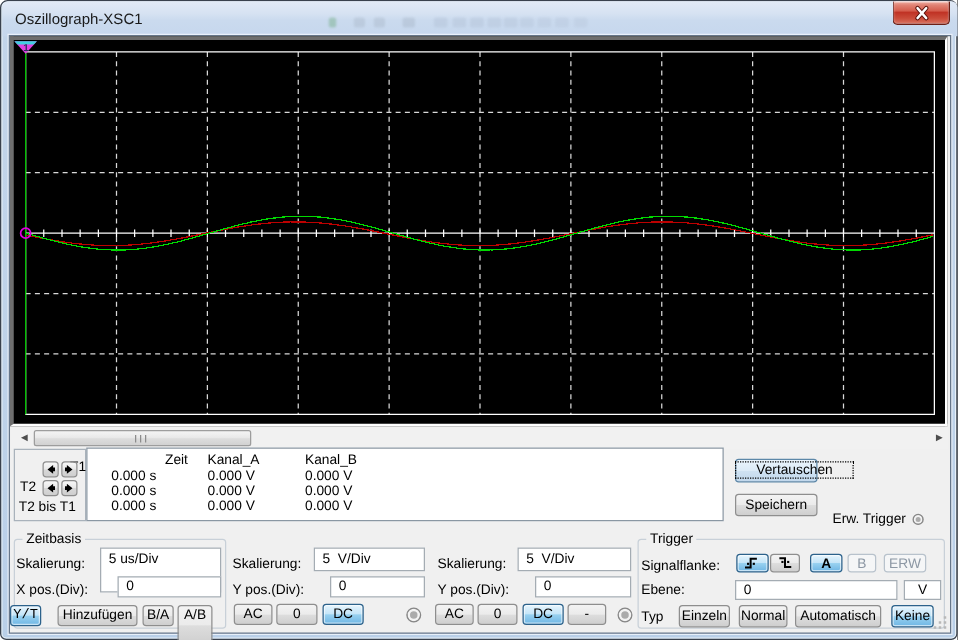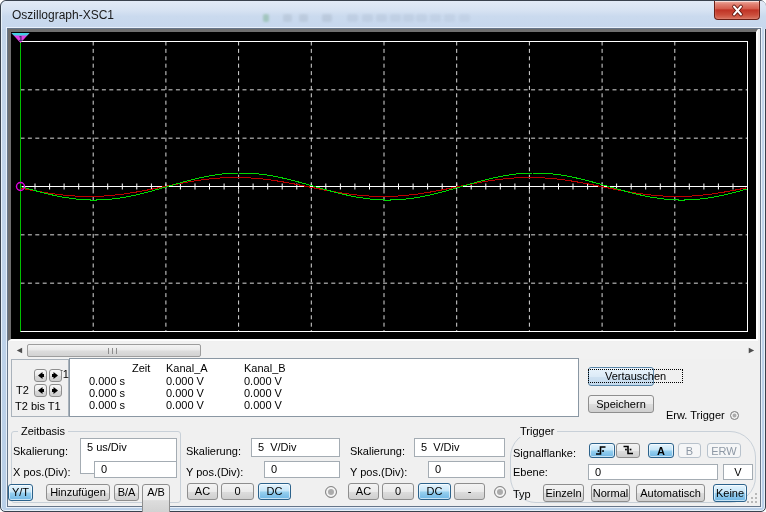--- a/index.html
+++ b/index.html
@@ -153,21 +153,21 @@
     <span class="rtxt" style="left:658px;top:380px;">Erw. Trigger</span>
     <div class="led" style="left:722px;top:382px;width:9px;height:9px;box-shadow:inset 0 0 0 1.5px #f3f3f3;"></div>
 
     <div class="grp" style="left:3px;top:402px;width:170px;height:72px;">
       <span class="grplabel">Zeitbasis</span>
     </div>
     <span class="lbl" style="left:5px;top:416px;">Skalierung:</span>
     <div class="inp" style="left:72px;top:409px;width:97px;height:36px;line-height:17px;">5 us/Div</div>
     <span class="lbl" style="left:5px;top:437px;">X pos.(Div):</span>
     <div class="inp" style="left:86px;top:432px;width:83px;height:17px;line-height:15px;">0</div>
-    <div class="bluebtn" style="left:0;top:455px;width:25px;height:17px;line-height:15px;">Y/T</div>
+    <div class="bluebtn" style="left:0;top:455px;width:25px;height:17px;line-height:15px;font-family:Liberation Mono, monospace;">Y/T</div>
     <div class="btn" style="left:38px;top:455px;width:64px;height:17px;line-height:15px;">Hinzufügen</div>
     <div class="btn" style="left:106px;top:455px;width:25px;height:17px;line-height:15px;">B/A</div>
     <div class="btn" style="left:134px;top:455px;width:28px;height:32px;line-height:15px;">A/B</div>
 
     <span class="lbl" style="left:178px;top:416px;">Skalierung:</span>
     <div class="inp" style="left:243px;top:409px;width:89px;height:19px;line-height:17px;">5  V/Div</div>
     <span class="lbl" style="left:178px;top:437px;">Y pos.(Div):</span>
     <div class="inp" style="left:256px;top:432px;width:76px;height:17px;line-height:15px;">0</div>
     <div class="btn" style="left:179px;top:454px;width:31px;height:17px;line-height:15px;">AC</div>
     <div class="btn" style="left:213px;top:454px;width:33px;height:17px;line-height:15px;">0</div>
@@ -177,21 +177,21 @@
     <span class="lbl" style="left:342px;top:416px;">Skalierung:</span>
     <div class="inp" style="left:406px;top:409px;width:91px;height:19px;line-height:17px;">5  V/Div</div>
     <span class="lbl" style="left:342px;top:437px;">Y pos.(Div):</span>
     <div class="inp" style="left:420px;top:432px;width:77px;height:17px;line-height:15px;">0</div>
     <div class="btn" style="left:340px;top:454px;width:31px;height:17px;line-height:15px;">AC</div>
     <div class="btn" style="left:374px;top:454px;width:32px;height:17px;line-height:15px;">0</div>
     <div class="bluebtn" style="left:410px;top:454px;width:33px;height:17px;line-height:15px;">DC</div>
     <div class="btn" style="left:446px;top:454px;width:31px;height:17px;line-height:15px;">-</div>
     <div class="led" style="left:486px;top:457px;"></div>
 
-    <div class="grp" style="left:502px;top:402px;width:246px;height:72px;border-radius:26px;">
+    <div class="grp" style="left:502px;top:402px;width:246px;height:72px;">
       <span class="grplabel">Trigger</span>
     </div>
     <span class="lbl" style="left:505px;top:418px;">Signalflanke:</span>
     <div class="bluebtn" style="left:581px;top:414px;width:26px;height:15px;"><svg width="24" height="13">
           <path d="M6 10 H10.5 V3 H15.5" stroke="#000" fill="none" stroke-width="1.6"></path>
           <rect x="7.6" y="6.2" width="1.7" height="1.7" fill="#000"></rect>
           <rect x="12.2" y="6.2" width="1.7" height="1.7" fill="#000"></rect>
         </svg></div>
     <div class="btn" style="left:608px;top:414px;width:24px;height:15px;"><svg width="22" height="13">
           <path d="M6.5 2.5 H11 V9.5 H16" stroke="#000" fill="none" stroke-width="1.6"></path>

